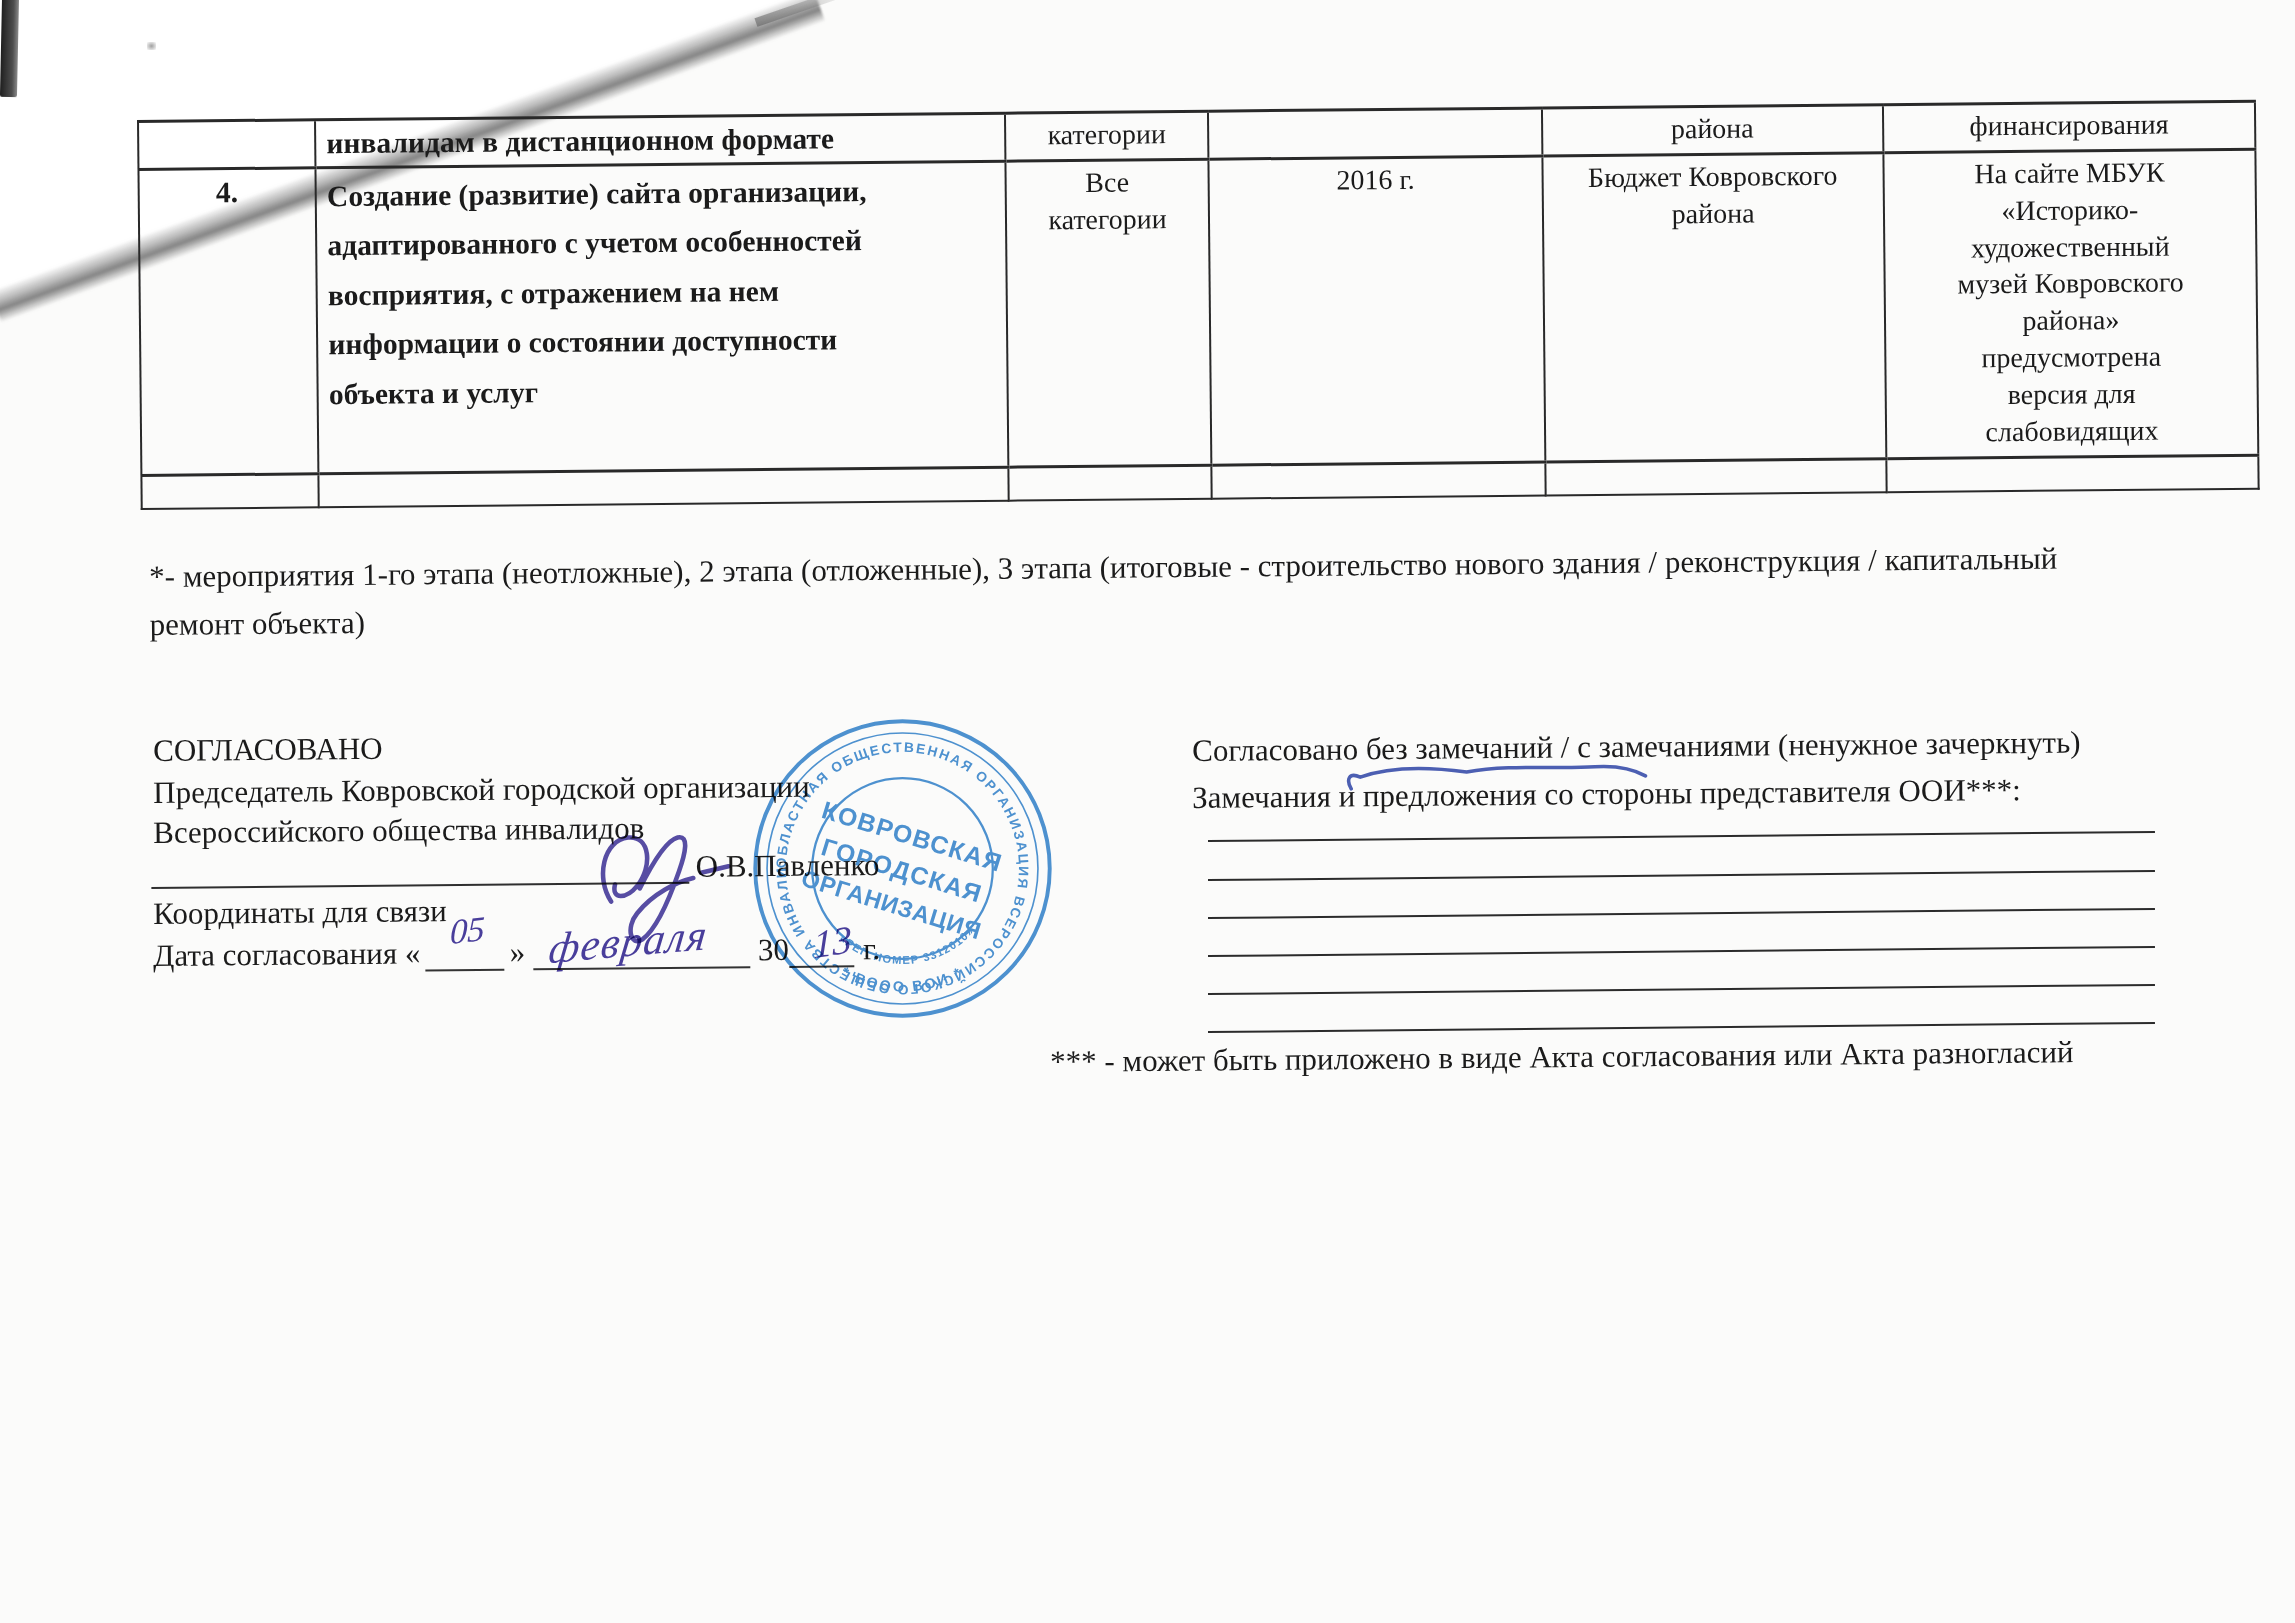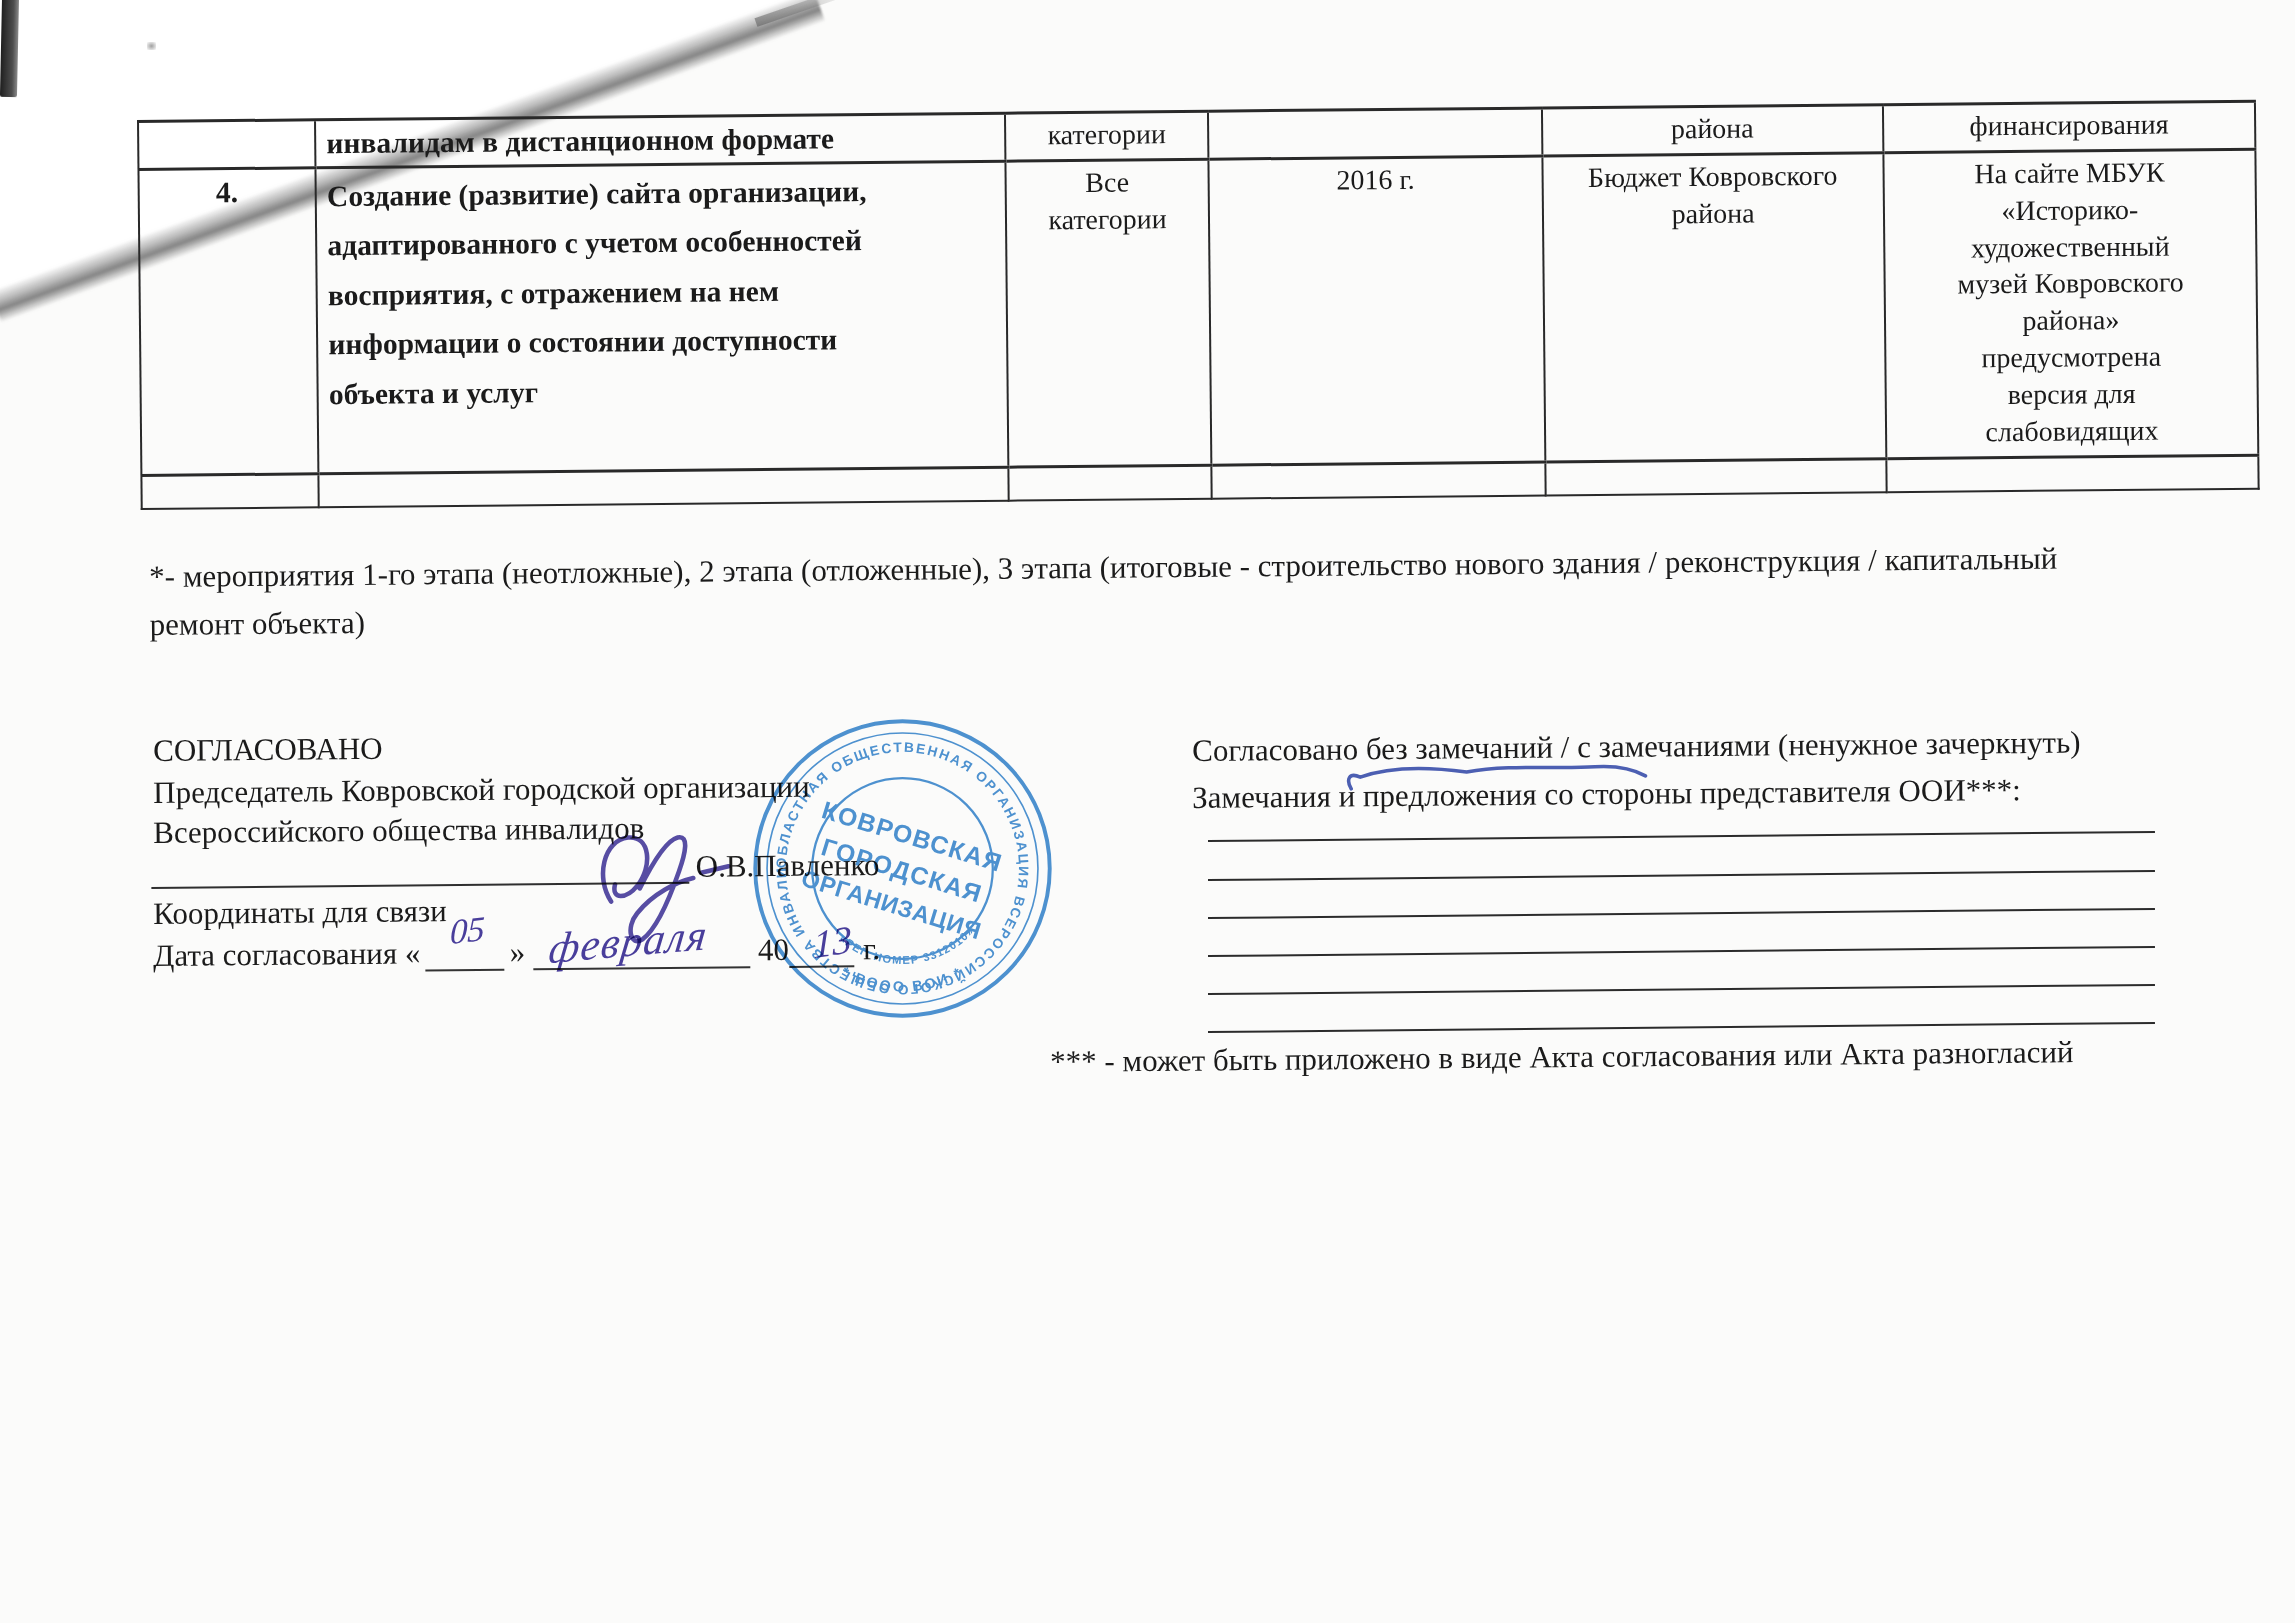--- a/index.html
+++ b/index.html
@@ -151,21 +151,21 @@
   <span class="sig-name">О.В.Павленко</span>
 </div>
 
 <div class="abs txt sk" style="left:153px;top:896px;">Координаты для связи</div>
 
 <div class="abs date-row sk">
   <span>Дата согласования «</span>
   <span class="dl-blank b-day"></span>
   <span>»</span>
   <span class="dl-blank b-month"></span>
-  <span>40</span>
+  <span>30</span>
   <span class="dl-blank b-year"></span>
   <span>г.</span>
 </div>
 
 <div class="abs ink hw-day">05</div>
 <div class="abs ink hw-month">февраля</div>
 <div class="abs ink hw-year">13</div>
 
 <svg class="abs sig-svg" width="183" height="137" viewBox="0 0 280 210">
   <path d="M52,128 C28,92 40,34 78,30 C112,27 116,74 92,104 C76,124 52,126 58,102

